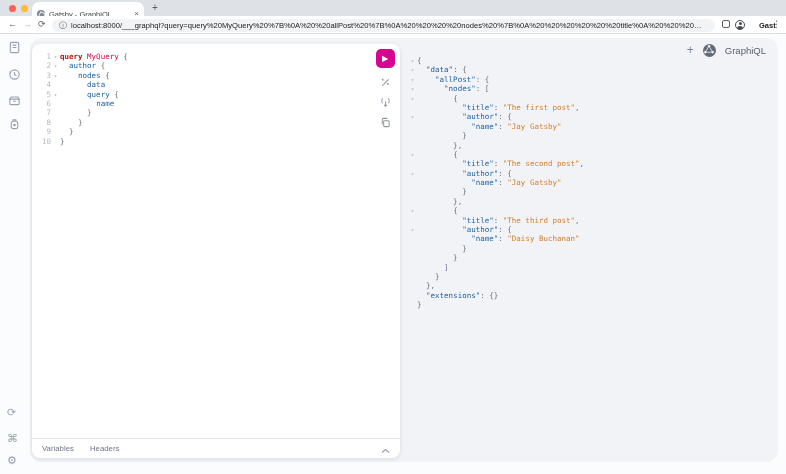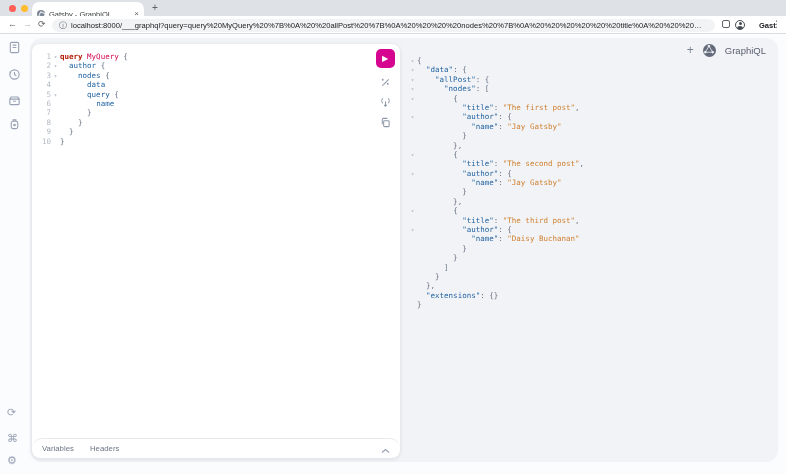--- a/index.html
+++ b/index.html
@@ -54,21 +54,21 @@
   .add-tab { font-size:12px; color:#7A8394; }
   .gql-logo { width:13px; height:13px; border-radius:50%; background:#636B7B; position:relative; }
   .gql-logo svg { position:absolute; left:1.5px; top:1.5px; }
   .logo-text { font-size:9.5px; font-weight:normal; color:#596070; }
 
   .editors { position:absolute; left:2px; top:6px; width:368px; height:414px; background:#FFFFFF;
     border-radius:8px; box-shadow:0 1px 4px rgba(59,76,106,0.14); }
   .query-pane { position:absolute; left:0; top:0; right:0; bottom:20px; overflow:hidden;
     padding:8px 0 0 6px; }
   .vh-bar { position:absolute; left:0; bottom:0; width:368px; height:20px;
-    border-top:1px solid #E6E8EC; display:flex; align-items:center; padding:0 10px; gap:16px;border-radius:10px; }
+    border-top:1px solid #E6E8EC; display:flex; align-items:center; padding:0 10px; gap:16px; }
   .vh-tab { font-size:7.8px; color:#6E7787; }
   .collapse-ic { margin-left:auto; color:#9AA3B2; }
 
   .exec-toolbar { position:absolute; right:5px; top:5px; width:20px; display:flex;
     flex-direction:column; align-items:center; gap:9px; }
   .exec-btn { width:19px; height:19px; border-radius:5px; background:#D60590; border:none;
     color:#fff; font-size:8px; display:flex; align-items:center; justify-content:center; }
   .tb-ic { width:11px; height:11px; color:#8D97A8; }
   .tb-ic svg { width:11px; height:11px; display:block; }
 

